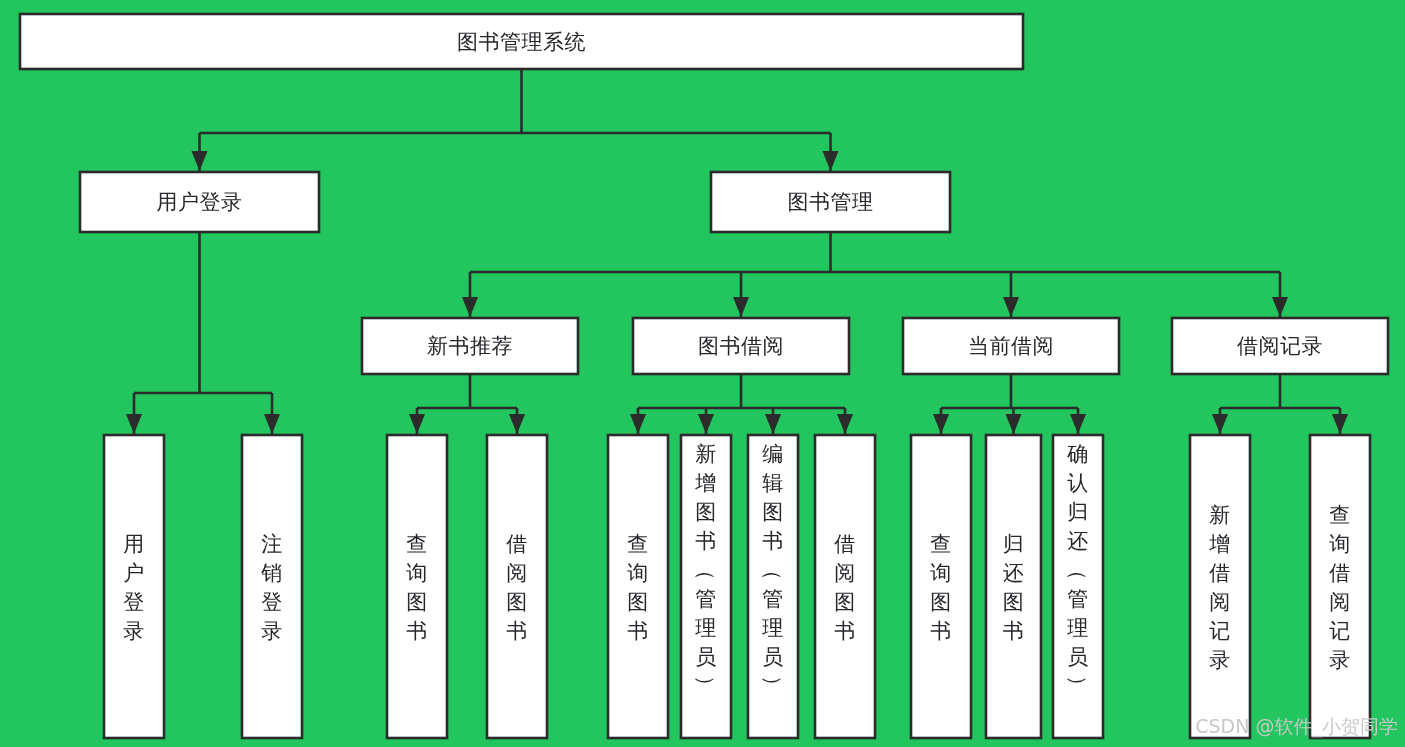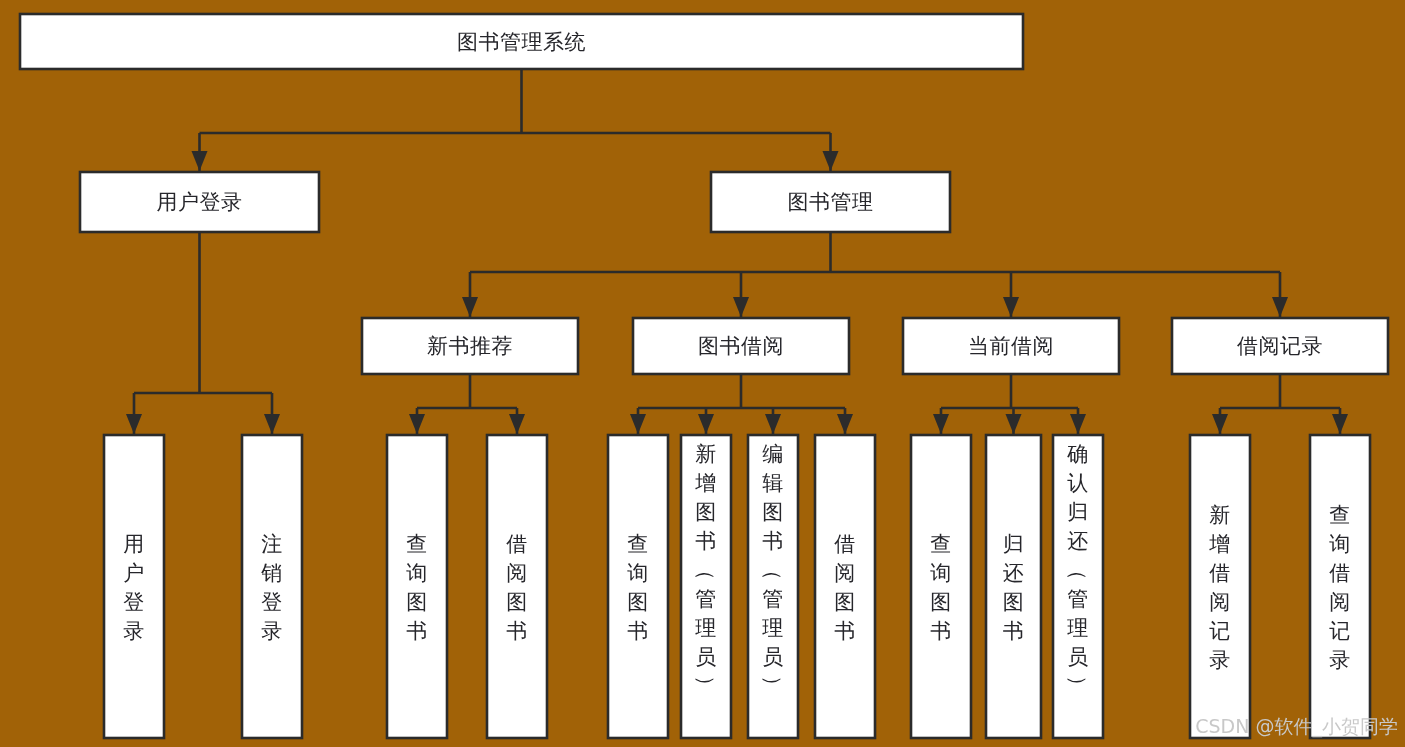--- a/index.html
+++ b/index.html
@@ -10,21 +10,21 @@
   body {
     width: 1405px;
     height: 747px;
     font-family: "DejaVu Sans", "Liberation Sans", sans-serif;
     overflow: hidden;
   }
   #diagram-root {
     position: relative;
     width: 1405px;
     height: 747px;
-    background: #a16207;
+    background: #22c55e;
   }
   svg#tree-svg {
     position: absolute;
     left: 0;
     top: 0;
     width: 1405px;
     height: 747px;
     display: block;
   }
   .node-box {

